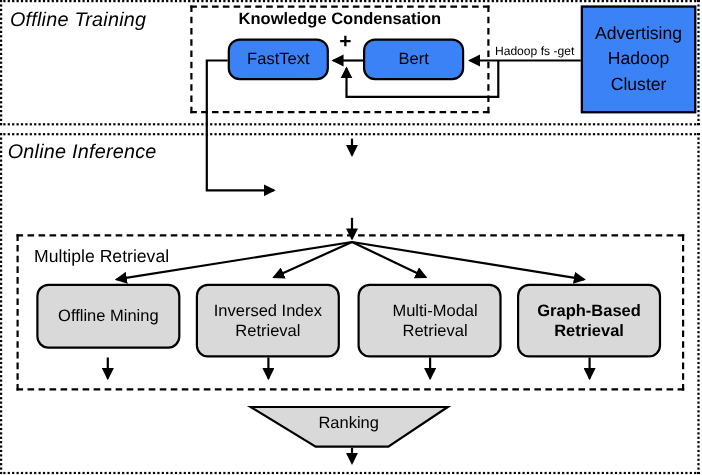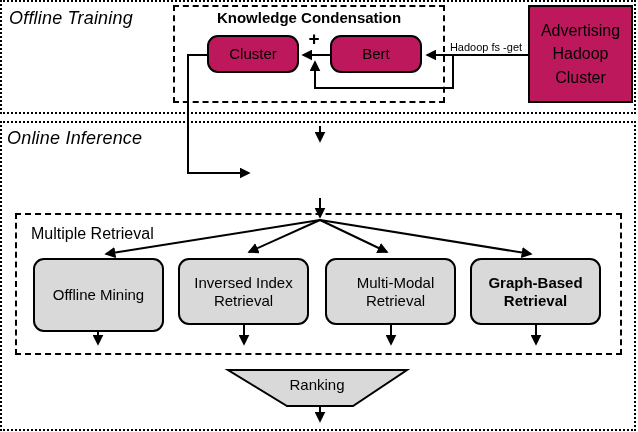--- a/index.html
+++ b/index.html
@@ -16,28 +16,28 @@
 
   .dashed-box{position:absolute;border:2.5px dashed #000;box-sizing:border-box;z-index:2;}
   #kc-box{left:173px;top:5px;width:272px;height:98px;}
   #mr-box{left:15px;top:213px;width:607px;height:142px;}
   #kc-title{position:absolute;left:173px;top:9px;width:272px;text-align:center;font-weight:bold;font-size:15px;z-index:15;}
   #mr-title{position:absolute;left:31px;top:225px;font-size:16px;z-index:15;}
 
   .node{
     position:absolute;box-sizing:border-box;border:2.5px solid #000;border-radius:11px;
     display:flex;align-items:center;justify-content:center;text-align:center;
-    font-size:15px;line-height:1.2;background:#be185d;z-index:10;padding:2px 6px;
+    font-size:15px;line-height:1.2;background:#3b82f6;z-index:10;padding:2px 6px;
   }
   #fasttext{left:207px;top:35px;width:92px;height:38px;}
   #bert{left:330px;top:35px;width:92px;height:38px;}
   #cluster{left:528px;top:5px;width:105px;height:98px;border-radius:0;font-size:16px;line-height:1.45;}
   .gray{background:#d9d9d9;}
   #qc{left:253px;top:145px;width:132px;height:54px;}
-  #rv0{left:33px;top:258px;width:131px;height:74px;}
+  #rv0{left:33px;top:258px;width:131px;height:59px;}
   #rv1{left:178px;top:258px;width:131px;height:67px;}
   #rv2{left:325px;top:258px;width:131px;height:67px;padding-left:16px;}
   #rv3{left:470px;top:258px;width:131px;height:67px;font-weight:bold;}
 
   #plus{position:absolute;left:302px;top:28px;width:24px;text-align:center;font-size:19px;font-weight:bold;z-index:14;}
   #hadoop-edge-label{position:absolute;left:444px;top:41px;width:84px;text-align:center;font-size:11px;z-index:14;}
   #ranking-label{position:absolute;left:247px;top:376px;width:140px;text-align:center;font-size:15px;z-index:14;}
 
   #wires{position:absolute;left:0;top:0;width:638px;height:432px;z-index:5;}
   #wires path.edge{stroke:#000;stroke-width:2;fill:none;}
@@ -72,21 +72,21 @@
     <path class="edge" d="M98,325 L98,344" marker-end="url(#arw)"></path>
     <path class="edge" d="M244,325 L244,344" marker-end="url(#arw)"></path>
     <path class="edge" d="M391,325 L391,344" marker-end="url(#arw)"></path>
     <path class="edge" d="M536,325 L536,344" marker-end="url(#arw)"></path>
     <polygon points="228,370 407,370 353,406 287,406"></polygon>
     <path class="edge" d="M320,407 L320,421" marker-end="url(#arw)"></path>
   </svg>
 
   <div class="dashed-box" id="kc-box"></div>
   <div id="kc-title">Knowledge Condensation</div>
-  <div class="node" id="fasttext">Cluster</div>
+  <div class="node" id="fasttext">FastText</div>
   <div class="node" id="bert">Bert</div>
   <div id="plus">+</div>
 
   <div class="node" id="cluster">Advertising Hadoop Cluster</div>
   <div id="hadoop-edge-label">Hadoop fs -get</div>
 
 
   <div class="dashed-box" id="mr-box"></div>
   <div id="mr-title">Multiple Retrieval</div>
 

